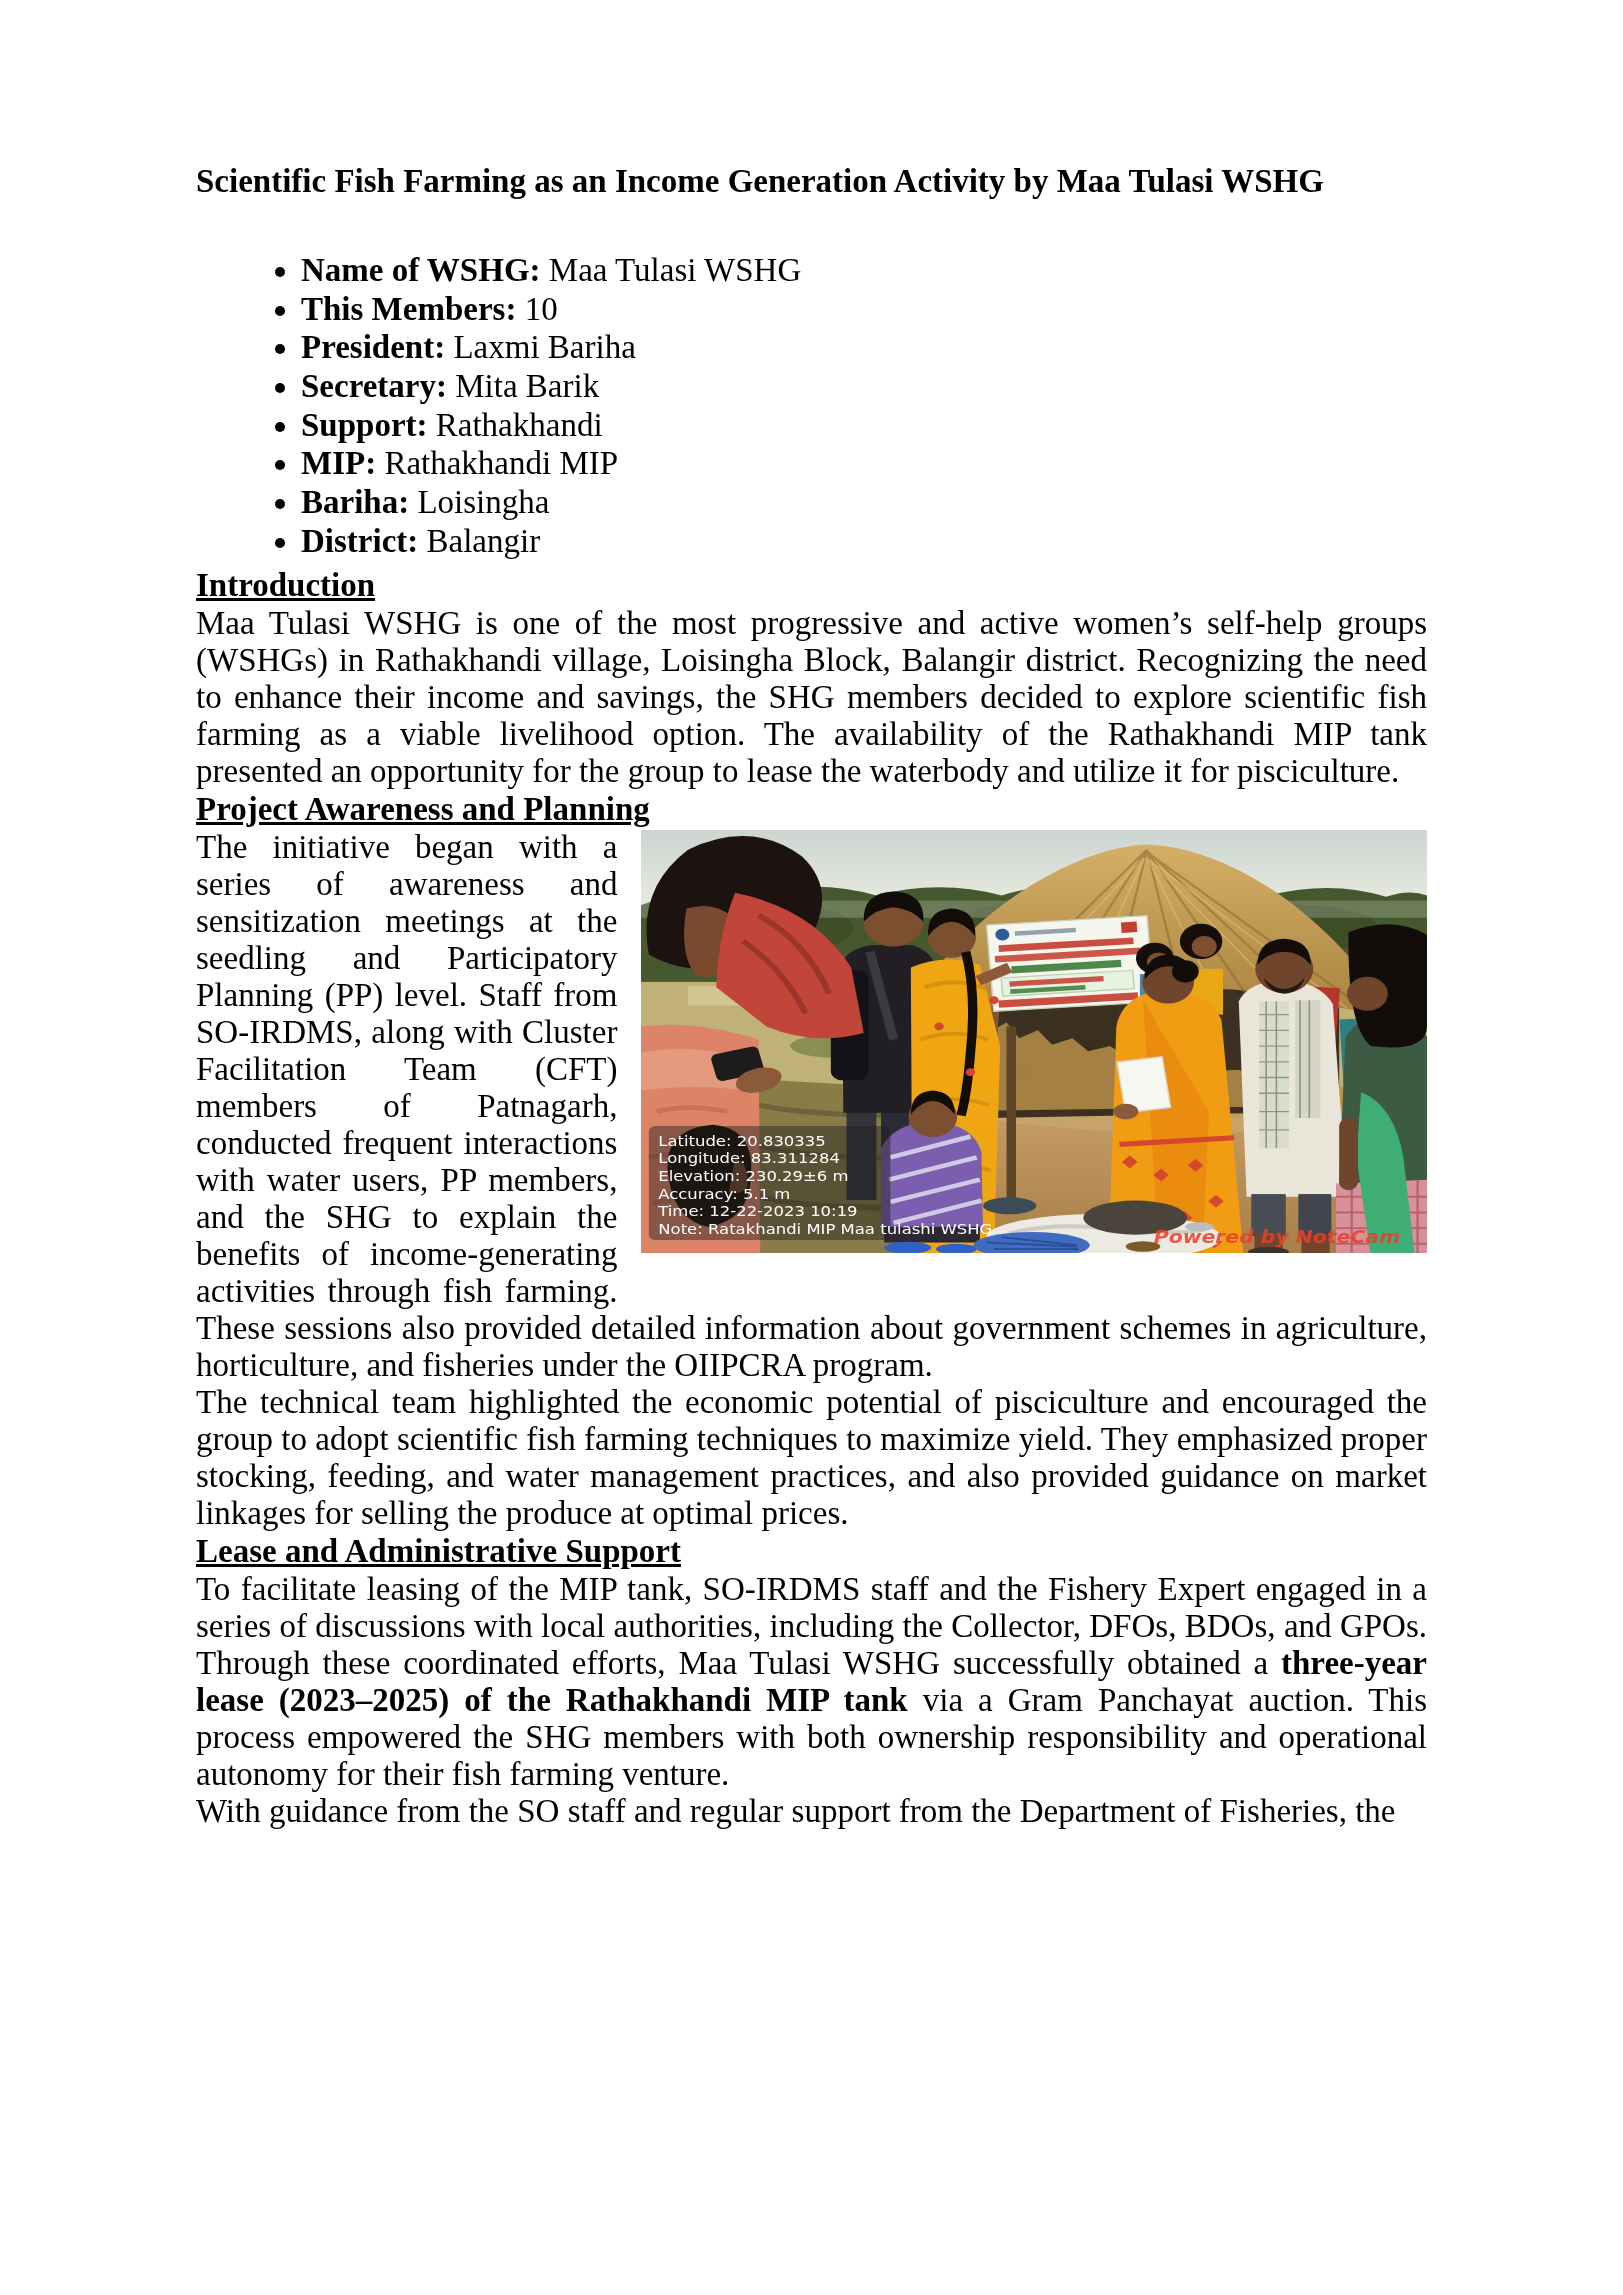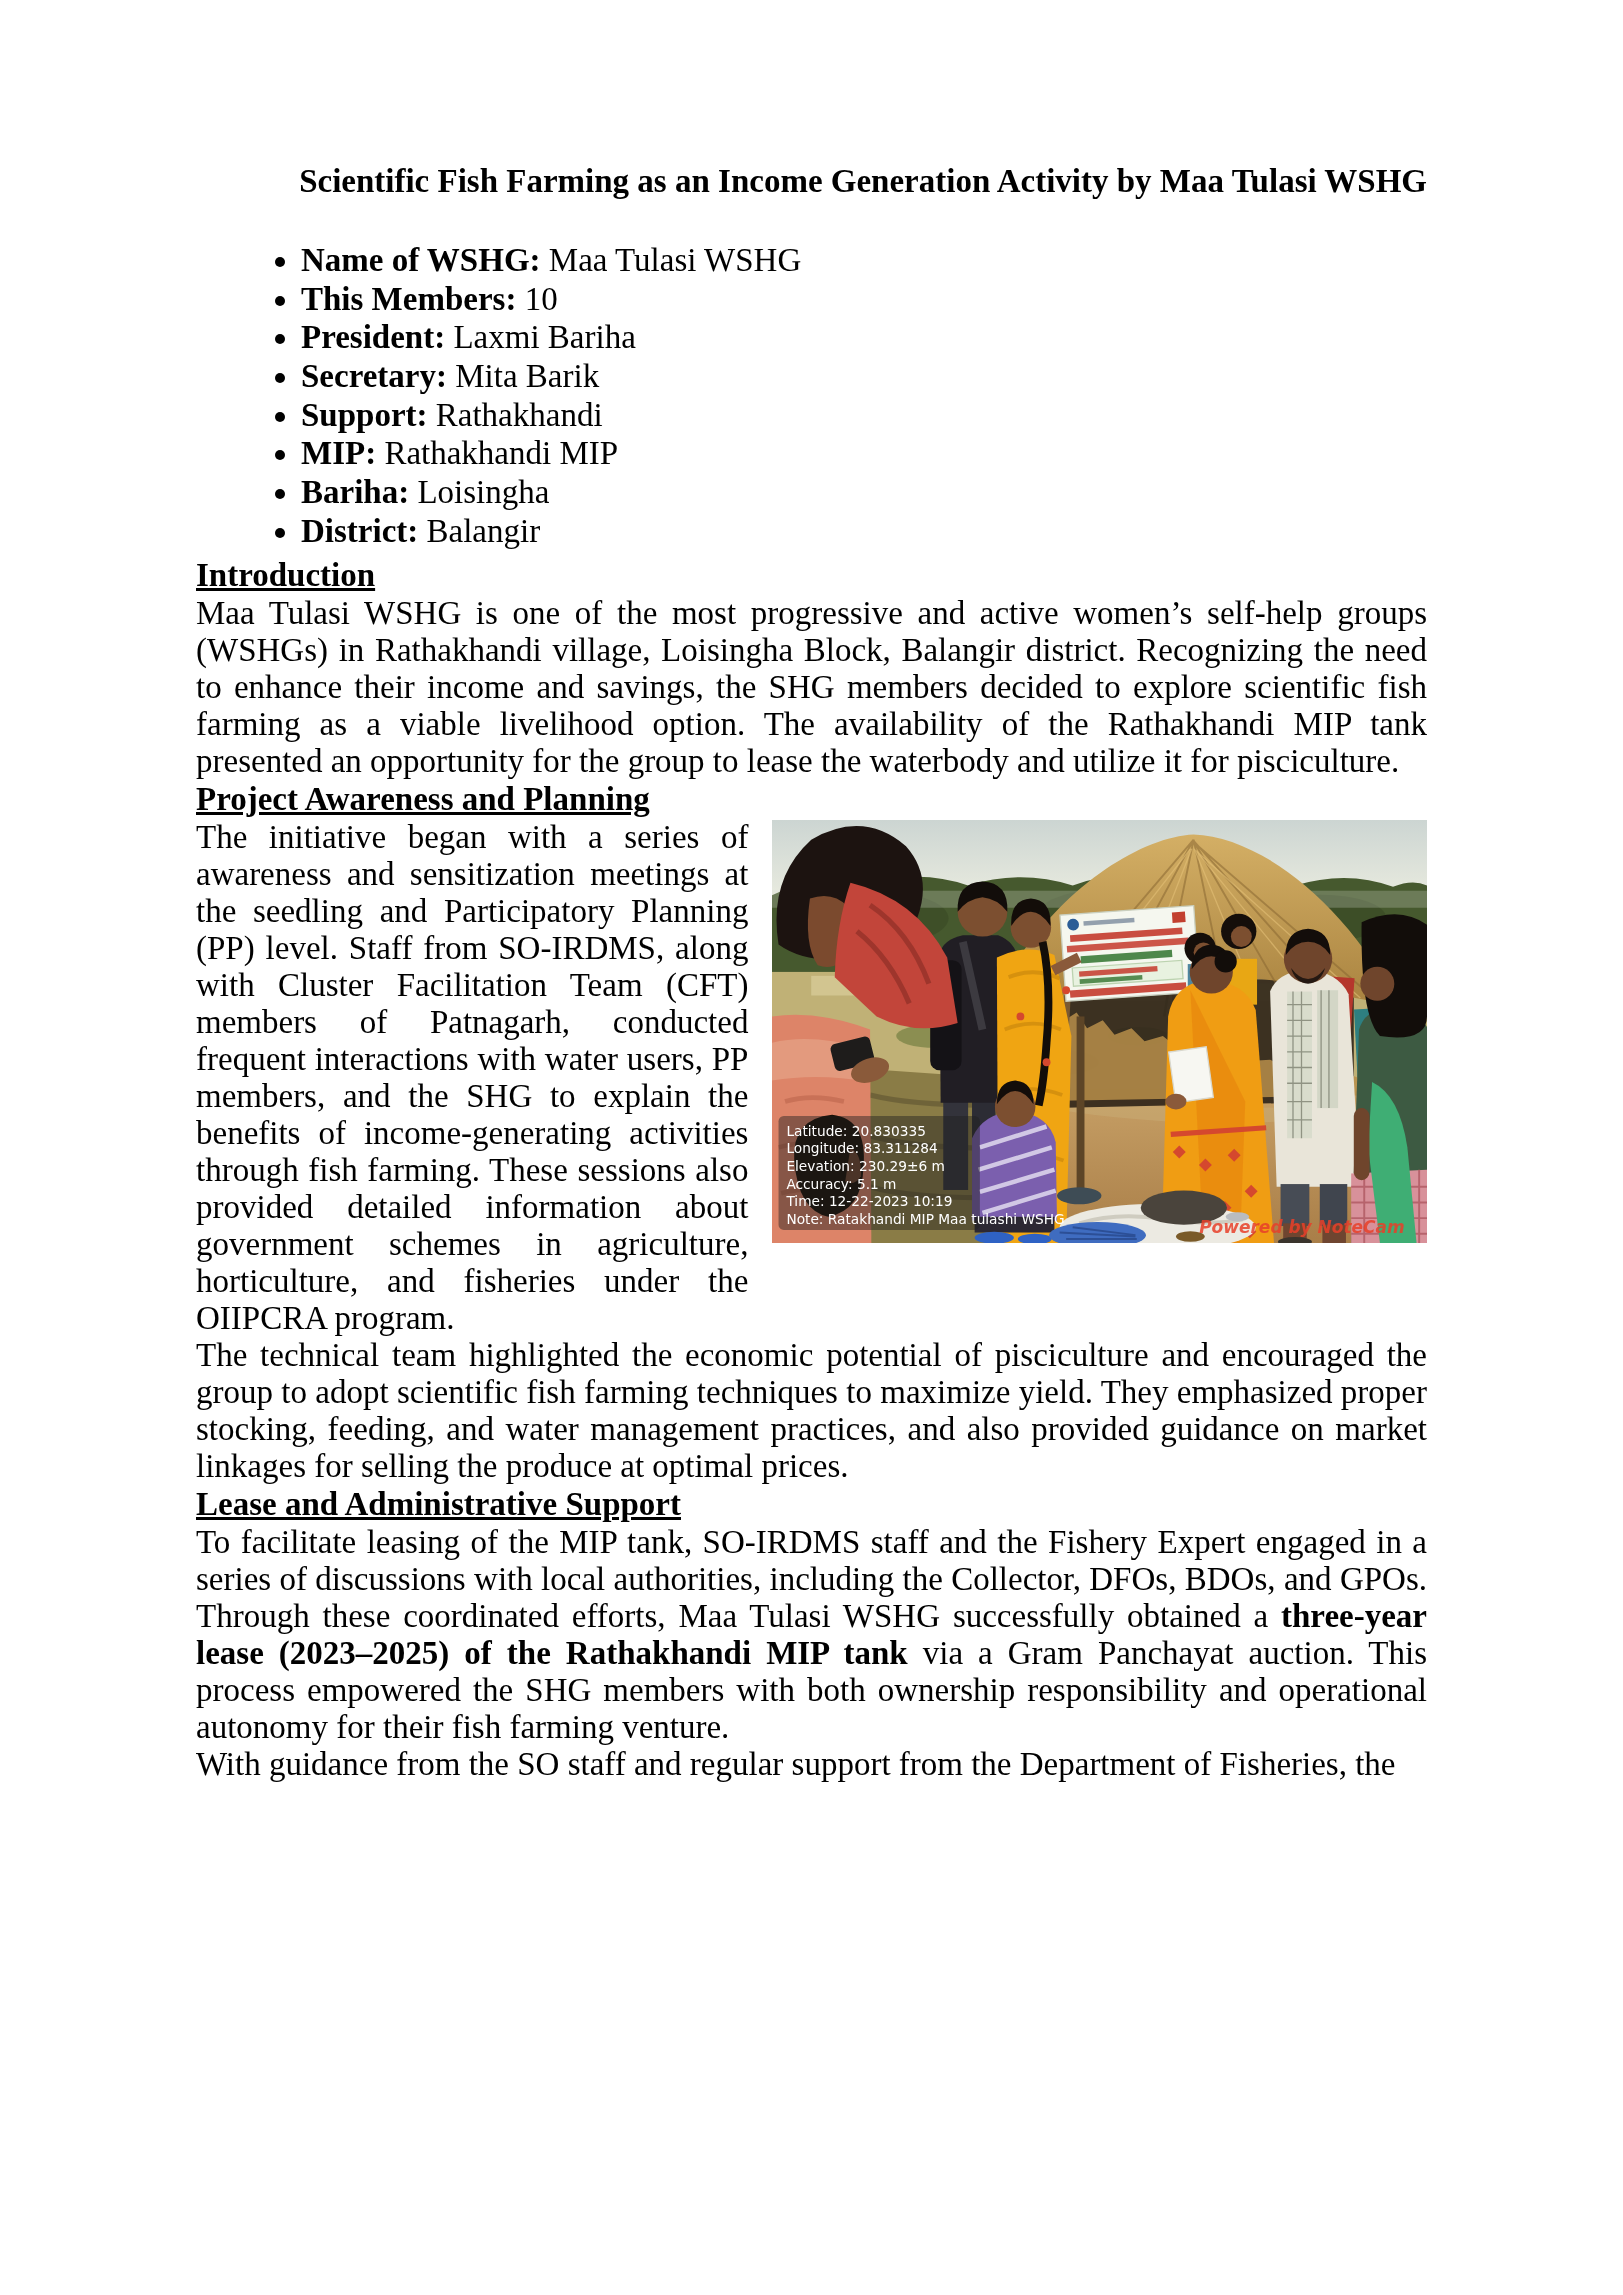--- a/index.html
+++ b/index.html
@@ -12,22 +12,21 @@
     padding: 162px 196px 0 196px;
     font-family: "Liberation Serif", serif;
     color: #000000;
     font-size: 33px;
     overflow: hidden;
   }
   h1.doc-title {
     font-size: 33px;
     line-height: 39px;
     font-weight: bold;
-    margin: 0 0 40px 0;
-    text-align: right;
+    margin: 0 0 50px 0;
   }
   ul.facts {
     margin: 6px;
     padding-left: 99px;
   }
   ul.facts li {
     line-height: 38px;
     margin-bottom: 0.7px;
   }
   .b { font-weight: bold; }
@@ -47,21 +46,21 @@
   .p-intro { margin-top: 38px; }
   .h-pap   { margin-top: 60px; }
   .p-wrap  { margin-top: 85px; }
   .p-tech  { margin-top: 21px; }
   .h-lease { margin-top: 27.5px; }
   .p-lease { margin-top: 34px; }
   .h-impl  { margin-top: 44px; }
   .p-final { margin-top: 72px; }
   .photo-float {
     float: right;
-    width: 655px;
+    width: 786px;
     height: 423px;
     margin: 1.3px 0 27.5px 23.6px;
   }
   .photo-float svg { display:block; width:100%; height:100%; }
 </style>
 </head>
 <body>
 
 <div class="page">
 

